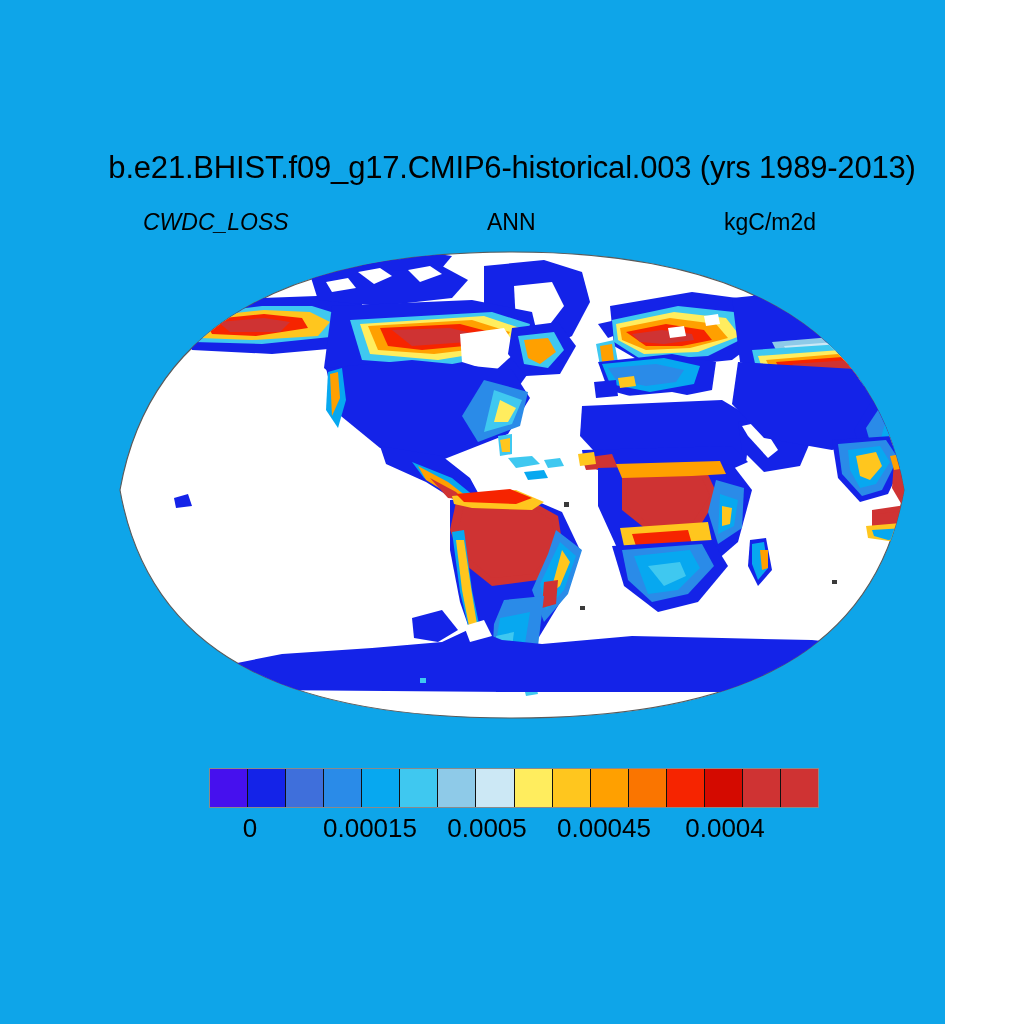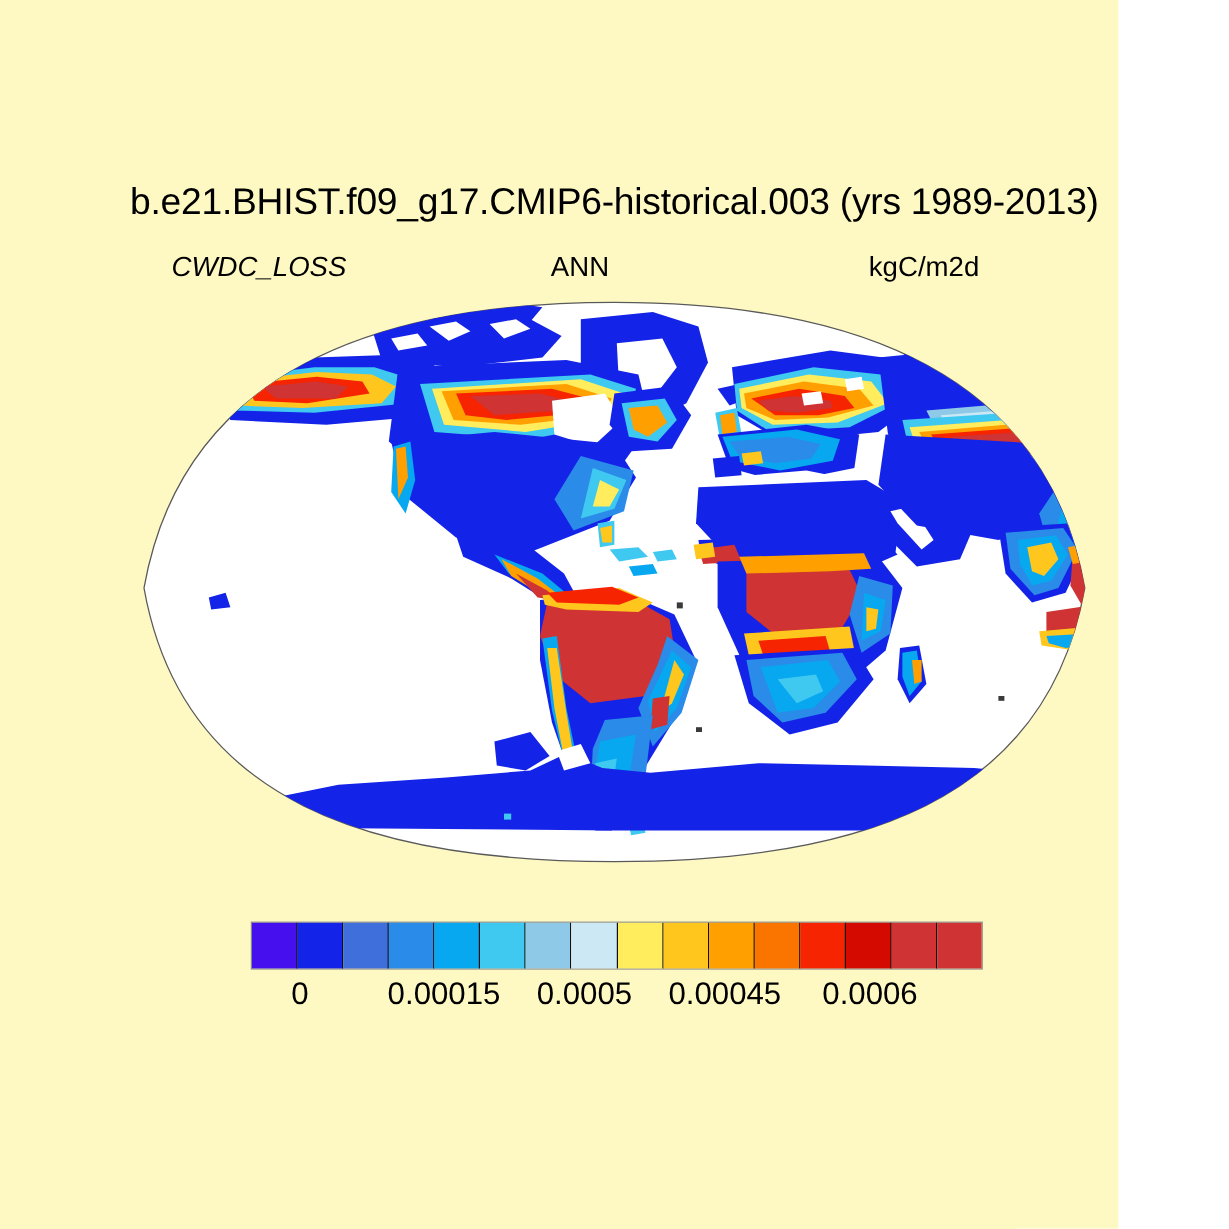--- a/index.html
+++ b/index.html
@@ -13,21 +13,22 @@
     font-family: "Liberation Sans", sans-serif;
     color: #000000;
     overflow: hidden;
     position: relative;
   }
   #figure {
     position: absolute;
     left: 0; top: 0;
     width: 932px;
     height: 1024px;
-    background: #fef9c3;
+    background: #0ea5e9;
+    padding-left: 13px;
   }
   
   .main-title {
     position: absolute;
     left: 0;
     top: 152px;
     width: 1024px;
     text-align: center;
     font-size: 31px;
     letter-spacing: -0.2px;
@@ -35,21 +36,21 @@
     line-height: 1;
   }
   .sublabel {
     position: absolute;
     top: 211px;
     font-size: 23px;
     line-height: 1;
     white-space: nowrap;
   }
   .sub-left  { left: 143px; font-style: italic; }
-  .sub-mid   { left: 459px; }
+  .sub-mid   { left: 487px; }
   .sub-right { left: 724px; }
 
   
   #map-panel {
     position: absolute;
     left: 112px;
     top: 250px;
     width: 800px;
     height: 480px;
   }
@@ -382,16 +383,16 @@
       <div class="cb-cell" style="background: rgb(212, 10, 0);"></div>
       <div class="cb-cell" style="background: rgb(207, 51, 51);"></div>
       <div class="cb-cell" style="background: rgb(207, 51, 51);"></div>
     </div>
 
   <div id="cb-ticklabels">
       <div class="cb-tick" style="left: 250px;">0</div>
       <div class="cb-tick" style="left: 370px;">0.00015</div>
       <div class="cb-tick" style="left: 487px;">0.0005</div>
       <div class="cb-tick" style="left: 604px;">0.00045</div>
-      <div class="cb-tick" style="left: 725px;">0.0006</div>
+      <div class="cb-tick" style="left: 725px;">0.0004</div>
     </div>
 
 </div>
 
 </body></html>

